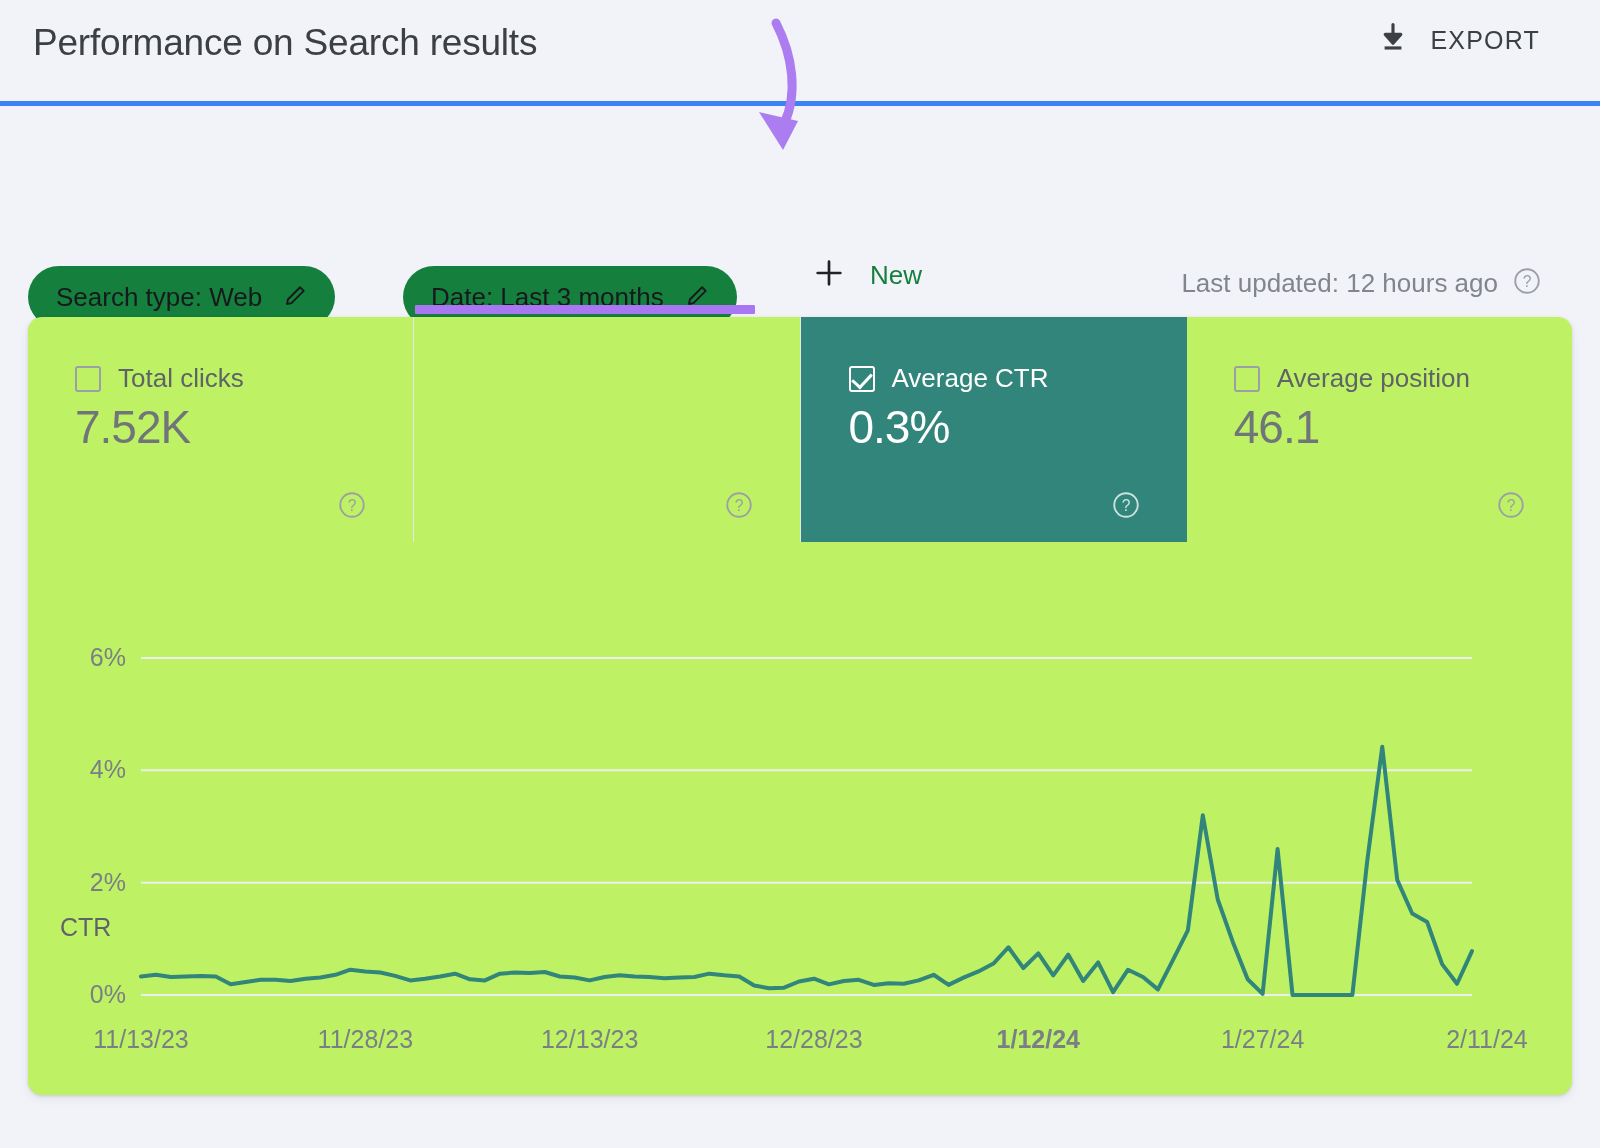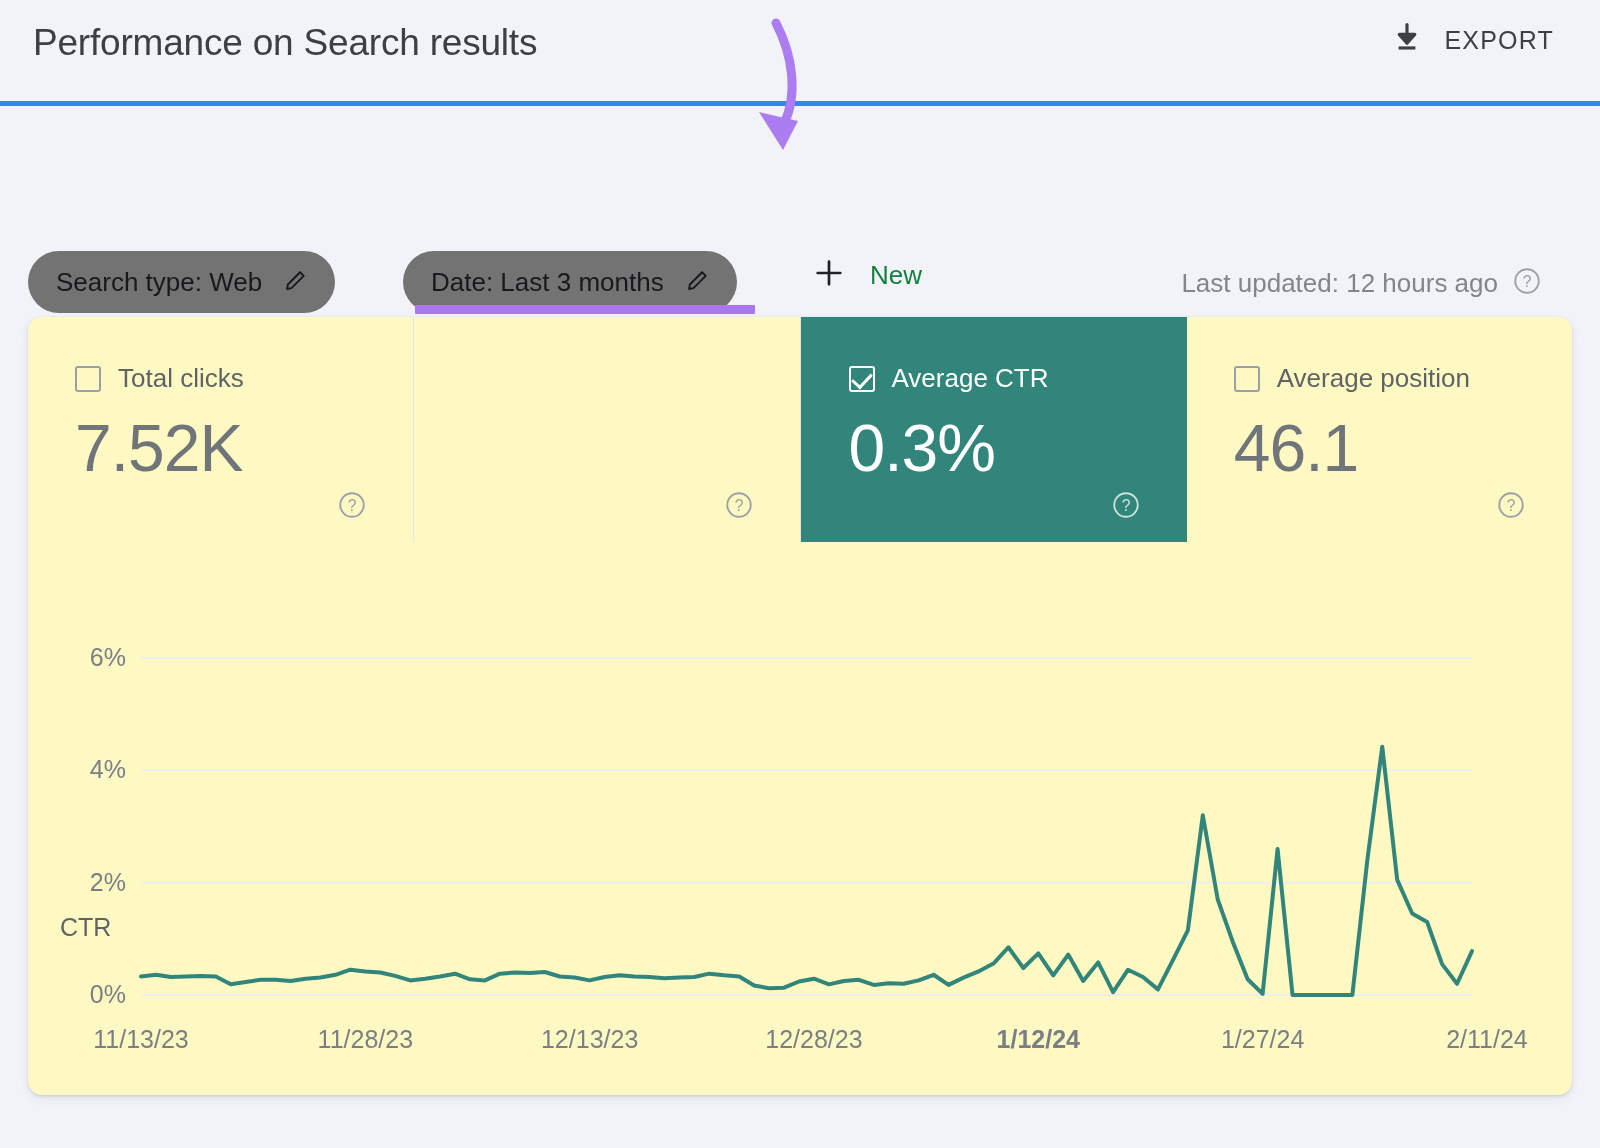--- a/index.html
+++ b/index.html
@@ -15,37 +15,37 @@
   .header {
     position: absolute; left: 0; top: 0; width: 1600px; height: 106px;
     border-bottom: 5px solid #3b82f6;
   }
   .page-title {
     position: absolute; left: 33px; top: 22px;
     font-size: 37px; color: #3C4043; font-weight: 400;
     letter-spacing: -0.2px; white-space: nowrap;
   }
   .export-btn {
-    position: absolute; right: 46px; top: 20px;
+    position: absolute; right: 60px; top: 20px;
     display: flex; align-items: center; gap: 19px;
     cursor: pointer;
   }
   .export-label {
     font-size: 25px; color: #3C4043; letter-spacing: 1.2px;
   }
   .dl-icon { display:block; }
 
   
   .filterbar {
     position: absolute; left: 0; top: 106px; width: 1600px; height: 190px;
   }
   .chip {
-    position: absolute; top: 145px; height: 62px;
+    position: absolute; top: 160px; height: 62px;
     display: flex; align-items: center; gap: 20px;
-    background: #737373; border-radius: 31px;
+    background: #15803d; border-radius: 31px;
     padding: 0 26px 0 28px;
     cursor: pointer;
   }
   .chip-label { font-size: 26px; color: #17191C; white-space: nowrap; }
   #chip-search { left: 28px; }
   #chip-date   { left: 403px; }
   .chip-underline {
     position: absolute; left: 415px; top: 199px;
     width: 340px; height: 9px; background: #A977F2; border-radius: 1px;
   }
@@ -60,21 +60,21 @@
   }
   .lu-text { font-size: 26px; color: #80868B; white-space: nowrap; }
 
   
   .arrow-anno { position: absolute; left: 735px; top: 8px; pointer-events:none; }
 
   
   .card {
     position: absolute; left: 28px; top: 317px;
     width: 1544px; height: 778px;
-    background: #fef9c3; border-radius: 14px;
+    background: #bef264; border-radius: 14px;
     box-shadow: 0 1px 3px rgba(60,64,67,0.16), 0 4px 10px rgba(60,64,67,0.08);
     overflow: hidden;
   }
   .metrics {
     position: absolute; left: 0; top: 0; width: 1544px; height: 225px;
     display: flex;
   }
   .metric {
     position: relative; flex: 1 1 0; height: 225px;
     border-right: 1px solid #E4E6EA;
@@ -95,21 +95,21 @@
   .metric.selected .cbox { border-color: #FFFFFF; }
   .cbox.checked::after {
     content: ""; position: absolute; left: 5px; top: 1px;
     width: 9px; height: 16px;
     border: solid #FFFFFF; border-width: 0 3px 3px 0;
     transform: rotate(43deg);
   }
   .metric-name { font-size: 26px; color: #5F6368; white-space: nowrap; }
   .metric.selected .metric-name { color: #FFFFFF; }
   .metric-value {
-    margin-top: 16px; font-size: 66px; color: #70757A;
+    margin-top: 6px; font-size: 46px; color: #70757A;
     font-weight: 400; letter-spacing: -1px;
   }
   .metric.selected .metric-value { color: #FFFFFF; }
   .help-icon {
     position: absolute; right: 46px; bottom: 22px;
     width: 30px; height: 30px; cursor: pointer;
   }
 
   
   .chart-area {

